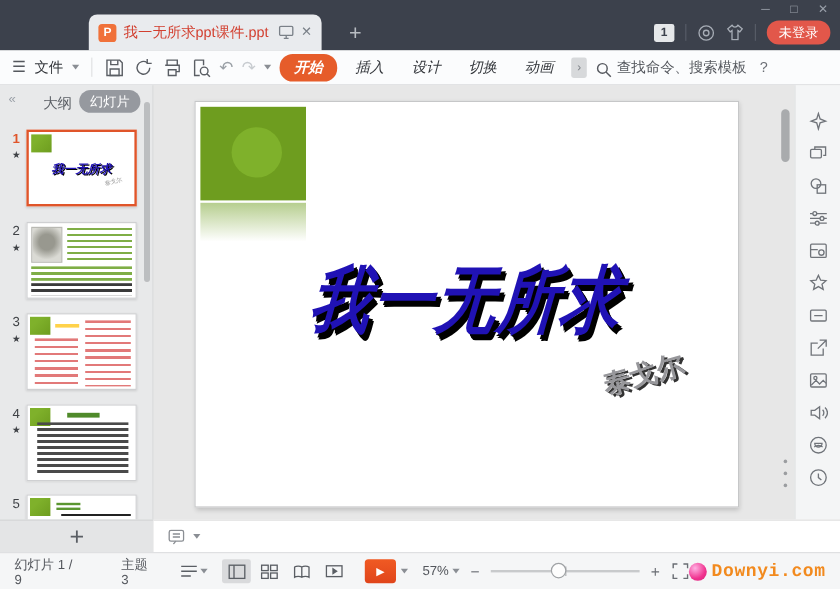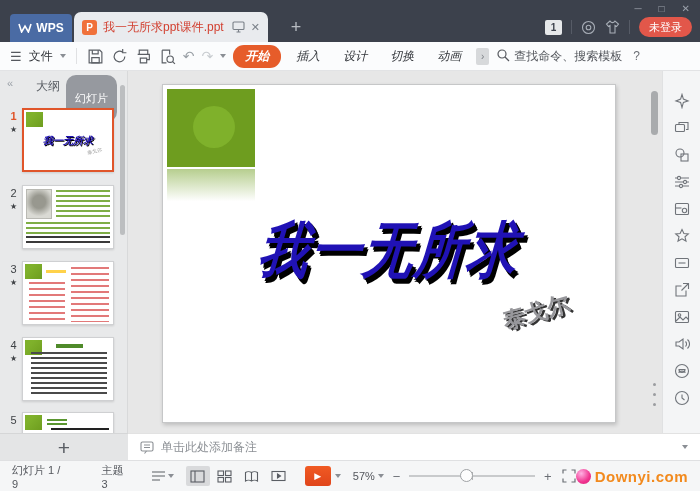--- a/index.html
+++ b/index.html
@@ -38,29 +38,29 @@
   .caret{display:inline-block;width:0;height:0;border-left:3px solid transparent;
          border-right:3px solid transparent;border-top:4px solid #8a8e94;}
   .r-div{width:1px;height:16px;background:#e0e1e3;margin:0 3px;}
   .r-ic{width:17px;height:17px;color:#5a5e64;cursor:pointer;}
   .undo{color:#9aa0a6;font-size:14px;}
   .redo{color:#c8ccd0;font-size:14px;}
   .rtab{padding:2px 8px;cursor:pointer;white-space:nowrap;font-style:italic;}
   .rtab.active{background:#e65c2a;color:#fff;border-radius:11px;padding:3px 12px;font-weight:bold;}
   .ovf{width:13px;height:17px;background:#d7d9db;border-radius:2px;color:#7c8086;font-size:10px;
        display:flex;align-items:center;justify-content:center;cursor:pointer;}
-  .search-box{display:flex;align-items:flex-start;gap:4px;color:#55585e;cursor:text;white-space:nowrap;}
+  .search-box{display:flex;align-items:flex-end;gap:4px;color:#55585e;cursor:text;white-space:nowrap;}
   .r-right{display:flex;align-items:center;gap:13px;color:#6a6e74;margin-left:4px;}
 
   
   .sidebar{position:absolute;left:0;top:71px;width:128px;height:362px;background:#e8e9ea;
            border-right:1px solid #d8d9da;overflow:hidden;}
   .sb-collapse{position:absolute;left:7px;top:6px;font-size:11px;color:#9ba1a8;cursor:pointer;}
   .sb-outline{position:absolute;left:36px;top:7px;font-size:12px;color:#5a5e64;cursor:pointer;}
-  .sb-slides{position:absolute;left:66px;top:4px;padding:16px 9px;background:#96999f;border-radius:10px;
+  .sb-slides{position:absolute;left:66px;top:4px;padding:2px 9px;background:#96999f;border-radius:10px;
              color:#fff;font-size:11px;cursor:pointer;}
   .thumb{position:absolute;left:22px;width:92px;height:64px;background:#fff;border:1px solid #cfd0d2;
          box-shadow:0 1px 2px rgba(0,0,0,.12);cursor:pointer;overflow:hidden;}
   .thumb.sel{border:2px solid #e0552a;}
   .thumb div{position:absolute;}
   .sq{left:2px;top:2px;width:17px;height:15px;background:linear-gradient(135deg,#7fb12b 30%,#6e9d1f);}
   .t1-ttl{left:0;right:0;top:24px;text-align:center;font-size:10px;font-weight:bold;font-style:italic;
           color:#2012b5;text-shadow:1px 1px 0 #000;}
   .t1-sig{right:10px;top:38px;font-size:5px;color:#999;transform:rotate(-15deg);}
   .t2-p{left:3px;top:3px;width:26px;height:30px;border:1px solid #b9b9b3;
@@ -131,36 +131,28 @@
   .zminus,.zplus{margin-left:9px;font-size:13px;color:#6a6e74;cursor:pointer;}
   .slider{position:relative;width:130px;height:14px;margin-left:9px;cursor:pointer;}
   .slider .track{position:absolute;left:0;right:0;top:6px;height:2px;background:#c8cacc;}
   .slider .tick{position:absolute;left:50%;top:3px;width:1px;height:8px;background:#b0b2b4;}
   .slider .handle{position:absolute;left:40%;top:0;width:13px;height:13px;border-radius:50%;
                   background:#fdfdfd;border:1px solid #9fa2a5;}
   .fit-ic{margin-left:10px;width:14px;height:14px;color:#6a6e74;cursor:pointer;}
   .watermark{margin-left:auto;display:flex;align-items:center;gap:4px;}
   .wm-ball{width:15px;height:15px;border-radius:50%;
            background:radial-gradient(circle at 35% 30%,#ffb1e3,#f0338f 60%,#d6217a);}
-  .wm-text{font-size:15px;font-weight:bold;color:#f28a1e;letter-spacing:.5px;}
+  .wm-text{font-size:15px;font-weight:bold;color:#f28a1e;letter-spacing:.5px;font-family:Liberation Mono, monospace;}
 </style>
 </head>
 <body>
 
 <div class="app">
 
   <div class="titlebar">
-    <div class="wps-tab">
-      <span>
-        <svg width="14" height="10" viewBox="0 0 14 10">
-            <path d="M1 1l2.6 8L7 3l3.4 6L13 1" stroke="#fff" stroke-width="1.6" fill="none"></path>
-          </svg>
-      </span>
-      <span>WPS</span>
-    </div>
     <div class="doc-tab">
       <span class="ppt-ic">P</span>
       <span class="doc-title">我一无所求ppt课件.ppt</span>
       <span>
         <svg width="13" height="12" viewBox="0 0 13 12" stroke="#7a8088" fill="none" stroke-width="1.1">
             <rect x="1" y="1" width="11" height="7.5" rx="1"></rect>
             <path d="M4.5 11h4M6.5 8.5V11"></path>
           </svg>
       </span>
       <span class="tab-x">✕</span>
@@ -400,21 +392,20 @@
     </span>
   </div>
 
   <div class="notesbar">
     <span>
       <svg width="14" height="13" viewBox="0 0 14 13" stroke="#8b8f94" fill="none" stroke-width="1.1">
           <rect x="1" y="1" width="12" height="9" rx="1.5"></rect>
           <path d="M4 4h6M4 6.5h6M4.5 12.5l2-2.5"></path>
         </svg>
     </span>
-    <span class="notes-txt">单击此处添加备注</span>
     <span class="caret notes-caret"></span>
   </div>
 
   <div class="statusbar">
     <span>幻灯片 1 / 9</span>
     <span class="st-theme">主题3</span>
     <span class="st-notes">
       <svg width="15" height="12" viewBox="0 0 15 12" stroke="#5a5e64" fill="none" stroke-width="1.2">
           <path d="M1 2h13M1 6h13M1 10h8"></path>
         </svg>

